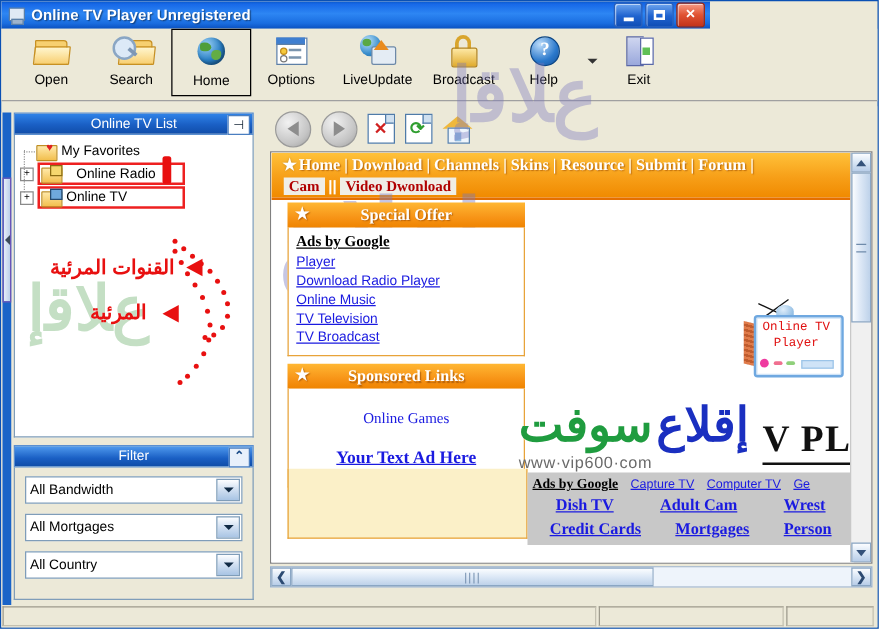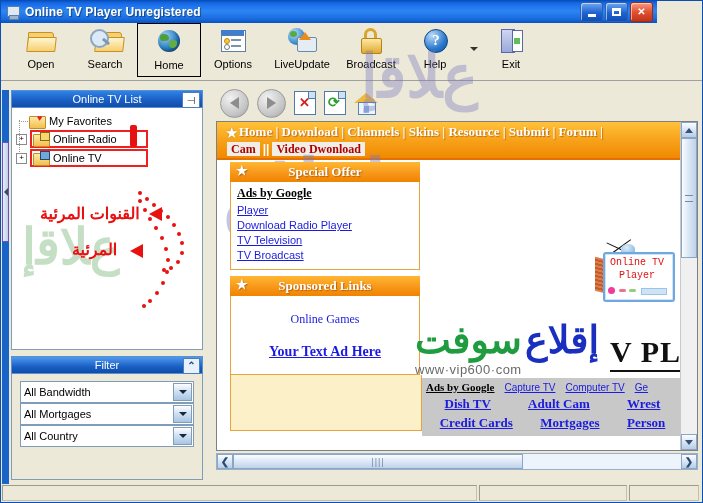--- a/index.html
+++ b/index.html
@@ -6,21 +6,21 @@
   body{
     width:703px;height:503px;overflow:hidden;
     font-family:"Liberation Sans", sans-serif;
     font-size:11px;
     background:#ece9d8;
   }
   #app{position:relative;width:703px;height:503px;overflow:hidden;
        border:1px solid #0a50b4;box-sizing:border-box;background:#ece9d8;}
 
   
-  .titlebar{position:absolute;left:0;top:0;width:656px;height:22px;
+  .titlebar{position:absolute;left:0;top:0;width:567px;height:22px;
     background:linear-gradient(180deg,#0756c8 0%,#1768e8 10%,#2d86f3 45%,#1a6de0 80%,#0a51c0 100%);
     display:flex;align-items:center;padding:0 2px;box-sizing:border-box;}
   .title-icon{width:16px;height:16px;margin:0 4px 0 2px;position:relative;flex:0 0 auto;}
   .title-icon .scr{position:absolute;left:2px;top:2px;width:11px;height:9px;background:#dfe9f5;border:1px solid #5a7fa8;border-radius:1px;}
   .title-icon .base{position:absolute;left:4px;top:11px;width:8px;height:3px;background:#9fb4cc;border:1px solid #5a7fa8;}
   .title-text{color:#fff;font-weight:bold;font-size:12px;text-shadow:1px 1px 1px rgba(0,0,0,.45);letter-spacing:.1px;}
   .win-btns{margin-left:auto;display:flex;gap:2px;padding-right:2px;}
   .wbtn{width:21px;height:18px;border-radius:3px;border:1px solid #2a5fb8;
         display:flex;align-items:center;justify-content:center;
         background:linear-gradient(180deg,#6fa6ef,#1f63cf 55%,#0f4eb6);
@@ -97,21 +97,21 @@
   .tnode.boxed{border:2px solid #ee2020;margin-left:13px;padding-left:1px;width:118px;box-sizing:border-box;height:18px;}
   .dotline{position:absolute;left:7px;top:8px;width:9px;border-top:1px dotted #999;}
   .vdot{position:absolute;left:7px;top:8px;height:20px;border-left:1px dotted #999;}
 
   .filter-panel{margin-top:6px;}
   .filter-hdr{height:18px;background:linear-gradient(180deg,#4f9aee,#1a5fc4 60%,#0f4da8);color:#fff;font-size:11px;
      display:flex;align-items:center;justify-content:center;position:relative;border:1px solid #5a8fd0;box-sizing:border-box;}
   .filter-hdr .chev{position:absolute;right:2px;top:1px;width:15px;height:14px;background:#e8f0fb;border:1px solid #4a7ec0;
      color:#1a4b88;font-size:10px;line-height:13px;text-align:center;font-weight:bold;}
   .filter-body{background:#ece9d8;border:1px solid #7f9db9;border-top:none;padding:7px 8px;box-sizing:border-box;height:106px;}
-  .combo{height:20px;background:#fff;border:1px solid #7f9db9;display:flex;align-items:center;margin-bottom:0;position:relative;}
+  .combo{height:20px;background:#fff;border:1px solid #7f9db9;display:flex;align-items:center;margin-bottom:8px;position:relative;}
   .combo span{font-size:11px;padding-left:3px;color:#000;}
   .combo .arrow{position:absolute;right:1px;top:1px;width:17px;height:16px;
      background:linear-gradient(180deg,#fdfeff,#d3e1f2 45%,#a8c4e4);border:1px solid #7f9db9;
      display:flex;align-items:center;justify-content:center;}
   .combo .arrow i{display:block;width:0;height:0;border-left:4px solid transparent;border-right:4px solid transparent;border-top:4px solid #102a44;font-style:normal;}
 
   
   .splitter{position:absolute;left:0px;top:89px;width:9px;height:394px;background:#ece9d8;}
   .splitter .bar{position:absolute;left:1px;top:0;width:7px;height:394px;background:#1a64c8;}
   .splitter .hand{position:absolute;left:1px;top:52px;width:7px;height:100px;
@@ -362,21 +362,21 @@
           <div class="dotline" style="left:7px;top:9px;width:9px;"></div>
           <div class="tico">
             <div class="fd"></div>
               <div class="heart">♥</div>
           </div>
           <div class="tlabel">My Favorites</div>
         </div>
 
         <div style="display:flex;align-items:center;margin-top:1px;">
           <div class="tplus" style="margin-left:4px;">+</div>
-          <div class="tnode boxed" style="margin-left:0;">
+          <div class="tnode boxed" style="margin-left:0;gap:8px;">
             <div class="tico">
               <div class="fd"></div>
                 <div class="rad"></div>
             </div>
             <div class="tlabel">Online Radio</div>
           </div>
         </div>
 
         <div style="display:flex;align-items:center;margin-top:1px;">
           <div class="tplus" style="margin-left:4px;">+</div>
@@ -502,20 +502,21 @@
 
           <div class="leftcol">
             <div class="boxhdr">
               <div class="st">★</div>
               <span>Special Offer</span>
             </div>
             <div class="boxbody">
               <div class="adsby">Ads by Google</div>
               <a class="adlink">Player</a>
               <a class="adlink">Download Radio Player</a>
+              <a class="adlink">Online Music</a>
               <a class="adlink">TV Television</a>
               <a class="adlink">TV Broadcast</a>
             </div>
 
             <div style="height:6px;"></div>
 
             <div class="boxhdr">
               <div class="st">★</div>
               <span>Sponsored Links</span>
             </div>

